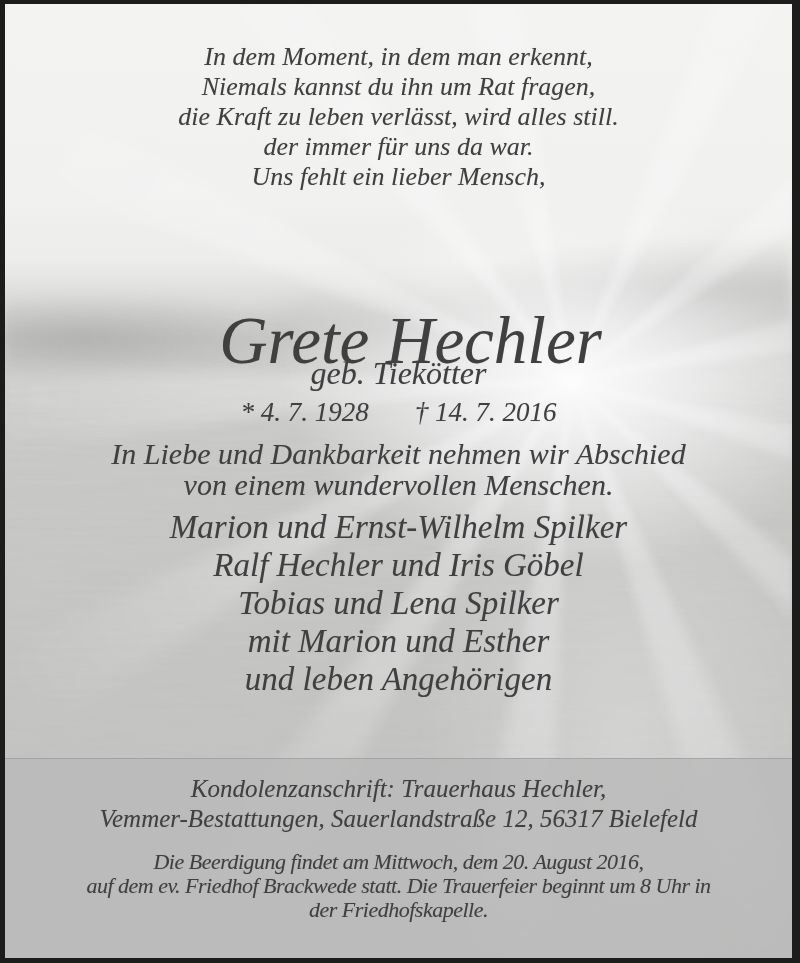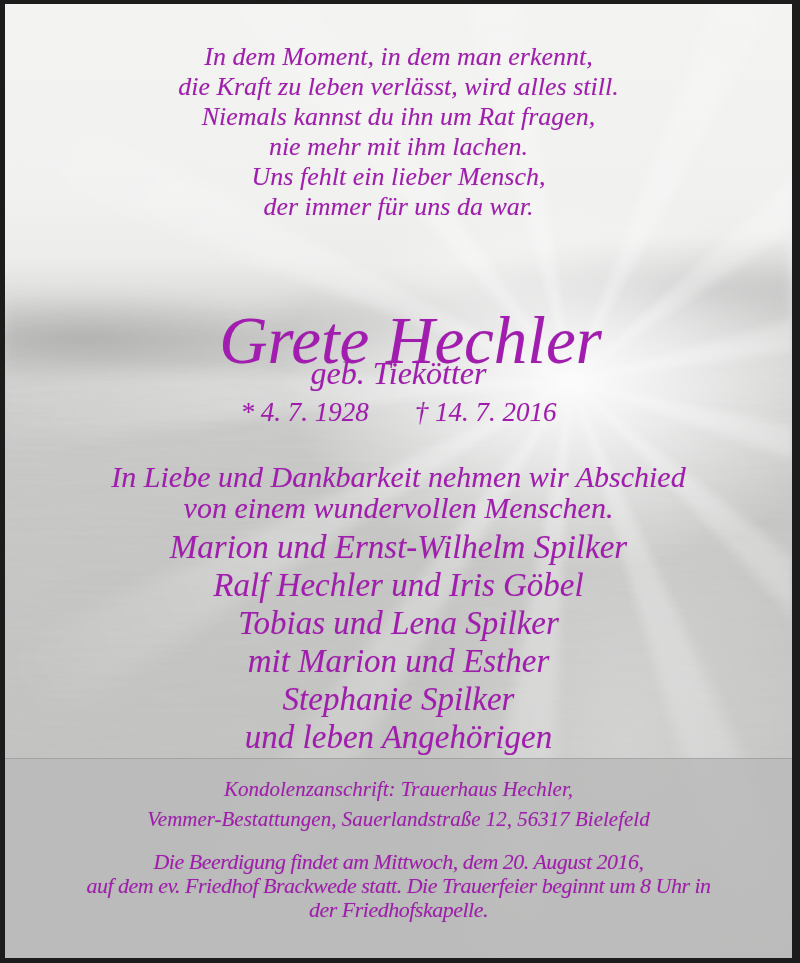--- a/index.html
+++ b/index.html
@@ -15,21 +15,21 @@
     width: 800px;
     height: 963px;
     box-sizing: border-box;
     border-style: solid;
     border-color: #1c1c1c;
     border-width: 4px 8px 5px 5px;
     background: #f2f2f1;
     overflow: hidden;
     font-family: "Liberation Serif", "DejaVu Serif", serif;
     font-style: italic;
-    color: #a21caf;
+    color: #404040;
   }
   .layer { position: absolute; inset: 0; pointer-events: none; }
   .bg-base {
     background: linear-gradient(180deg,
       #f3f3f2 0%, #f1f1f0 20%, #ececeb 27%, #dcdcdb 31%,
       #cdcdcc 35%, #d1d1d0 40%, #cbcbca 46%, #c8c8c7 60%,
       #c5c5c4 78%, #c4c4c3 100%);
   }
   .bg-hills {
     background:
@@ -68,30 +68,30 @@
     left: 0;
     width: 100%;
     text-align: center;
     text-shadow: 0 0 1px rgba(80,80,80,.25);
   }
   .poem     { top: 38px;  font-size: 26px; line-height: 30px; }
   .name     { top: 292px; font-size: 67px; line-height: 64px; font-weight: 400; margin: 12px; }
   .maiden   { top: 353px; font-size: 32px; line-height: 32px; }
   .dates    { top: 392px; font-size: 27px; line-height: 32px;
               display: flex; justify-content: center; gap: 46px; }
-  .farewell { top: 457px; font-size: 30px; line-height: 31px; }
-  .mourners { top: 524px; font-size: 33px; line-height: 38px; }
+  .farewell { top: 434px; font-size: 30px; line-height: 31px; }
+  .mourners { top: 504px; font-size: 33px; line-height: 38px; }
   .panel {
     position: absolute;
     left: 0; right: 0;
     top: 754px; bottom: 0;
     background: rgba(186,186,186,.82);
     box-shadow: inset 0 1px 0 rgba(110,110,110,.3);
   }
-  .condolence { top: 16px; font-size: 21px; line-height: 30px; }
+  .condolence { top: 16px; font-size: 25px; line-height: 30px; }
   .funeral    { top: 92px; font-size: 22px; line-height: 24px; letter-spacing: -0.5px; }
 </style>
 </head>
 <body>
 
 <div class="card">
 
   <div class="layer bg-base"></div>
   <div class="layer bg-hills"></div>
 
@@ -102,25 +102,24 @@
     </filter>
     <rect width="787" height="659" filter="url(#grain)"></rect>
   </svg>
 
   <div class="layer glow"></div>
   <div class="layer rays"></div>
   <div class="layer road"></div>
 
   <div class="txt poem">
     <div>In dem Moment, in dem man erkennt,</div>
+    <div>Niemals kannst du ihn um Rat fragen,</div>
     <div>die Kraft zu leben verlässt, wird alles still.</div>
-    <div>Niemals kannst du ihn um Rat fragen,</div>
-    <div>nie mehr mit ihm lachen.</div>
+    <div>der immer für uns da war.</div>
     <div>Uns fehlt ein lieber Mensch,</div>
-    <div>der immer für uns da war.</div>
   </div>
 
   <h1 class="txt name">Grete Hechler</h1>
 
   <div class="txt maiden">geb. Tiekötter</div>
 
   <div class="txt dates">
     <span>* 4. 7. 1928</span>
     <span>† 14. 7. 2016</span>
   </div>
@@ -128,21 +127,20 @@
   <div class="txt farewell">
     <div>In Liebe und Dankbarkeit nehmen wir Abschied</div>
     <div>von einem wundervollen Menschen.</div>
   </div>
 
   <div class="txt mourners">
     <div>Marion und Ernst-Wilhelm Spilker</div>
     <div>Ralf Hechler und Iris Göbel</div>
     <div>Tobias und Lena Spilker</div>
     <div>mit Marion und Esther</div>
-    <div>Stephanie Spilker</div>
     <div>und leben Angehörigen</div>
   </div>
 
   <div class="panel">
     <div class="txt condolence">
       <div>Kondolenzanschrift: Trauerhaus Hechler,</div>
       <div>Vemmer-Bestattungen, Sauerlandstraße 12, 56317 Bielefeld</div>
     </div>
     <div class="txt funeral">
       <div>Die Beerdigung findet am Mittwoch, dem 20. August 2016,</div>

